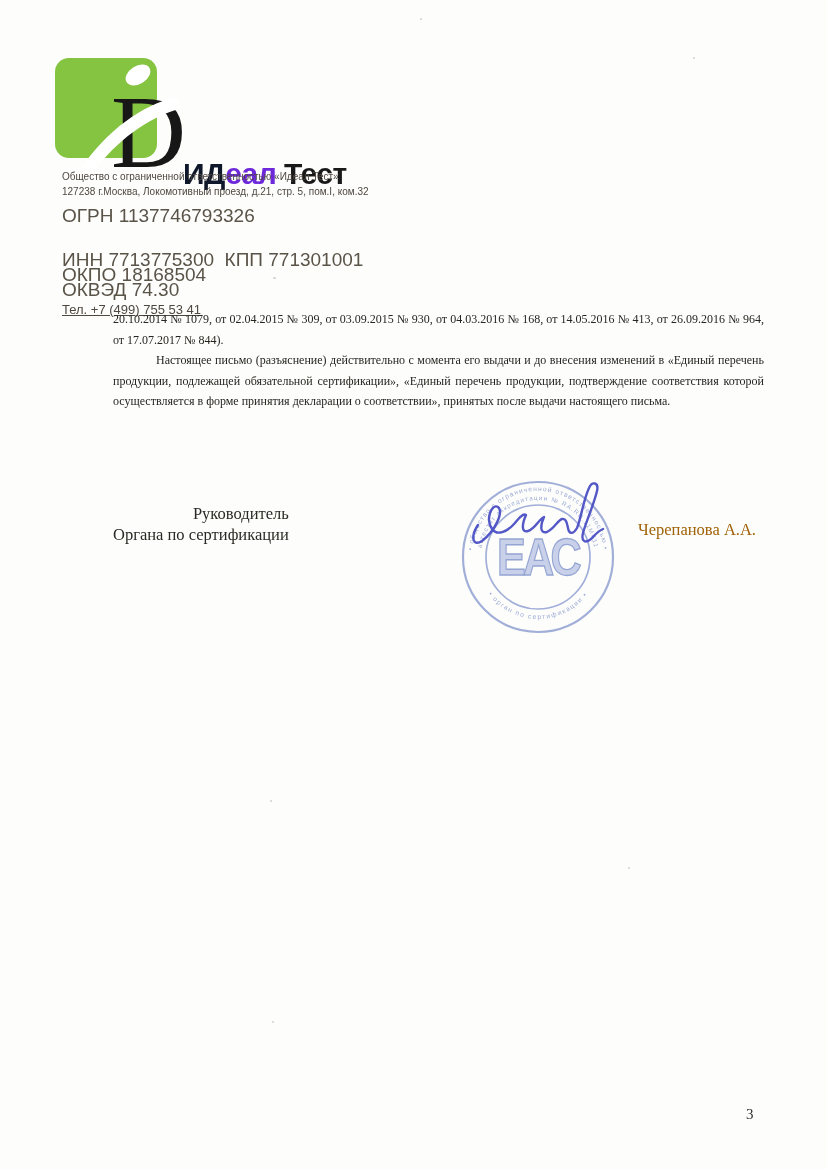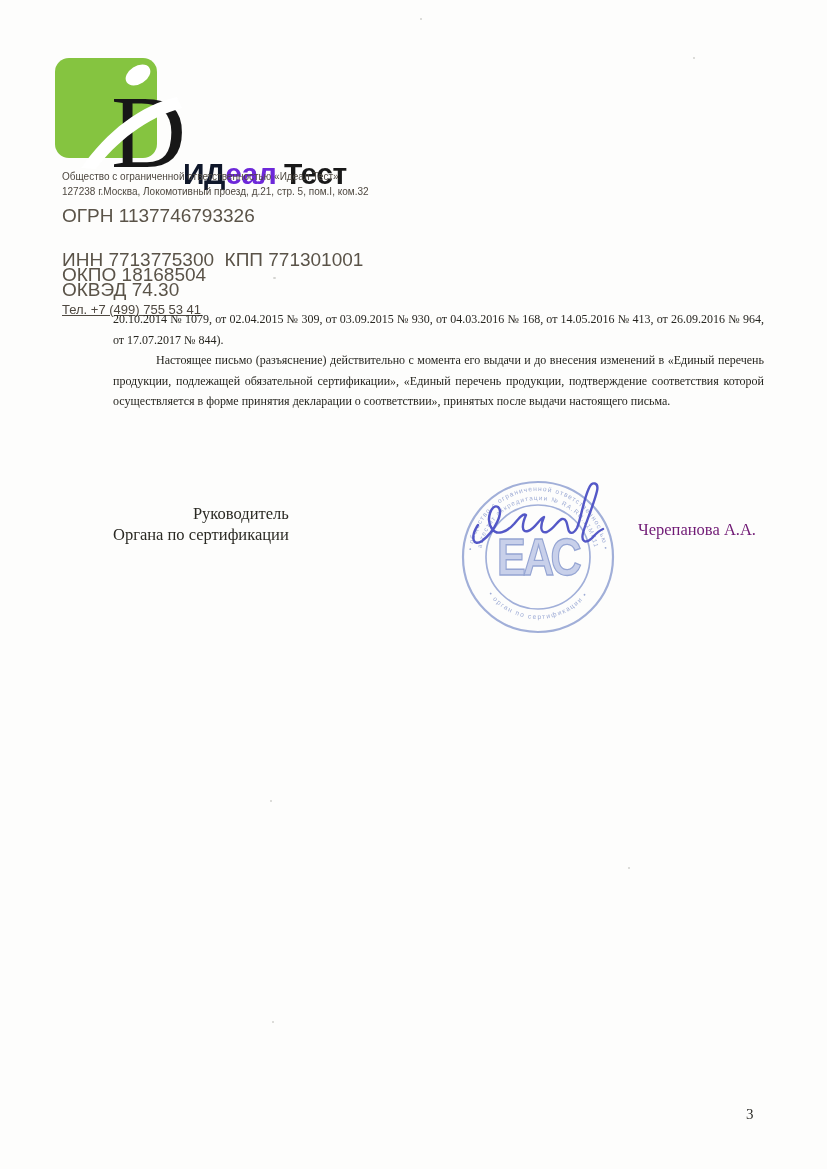--- a/index.html
+++ b/index.html
@@ -47,21 +47,21 @@
 
   
   .sig-title{
     position:absolute;left:113px;top:503px;
     font-family:"Liberation Serif", serif;
     font-size:16.5px;line-height:21px;color:#2a2923;text-align:right;
   }
   .sig-name{
     position:absolute;left:638px;top:520px;
     font-family:"Liberation Serif", serif;
-    font-size:16.5px;color:#701a75;white-space:nowrap;
+    font-size:16.5px;color:#a16207;white-space:nowrap;
   }
 
   
   .stamp{
     position:absolute;left:459px;top:477px;width:158px;height:160px;
     filter:blur(0.4px);
     opacity:0.92;
   }
   .stamp text{font-family:"Liberation Sans", sans-serif;}
   .ink{

